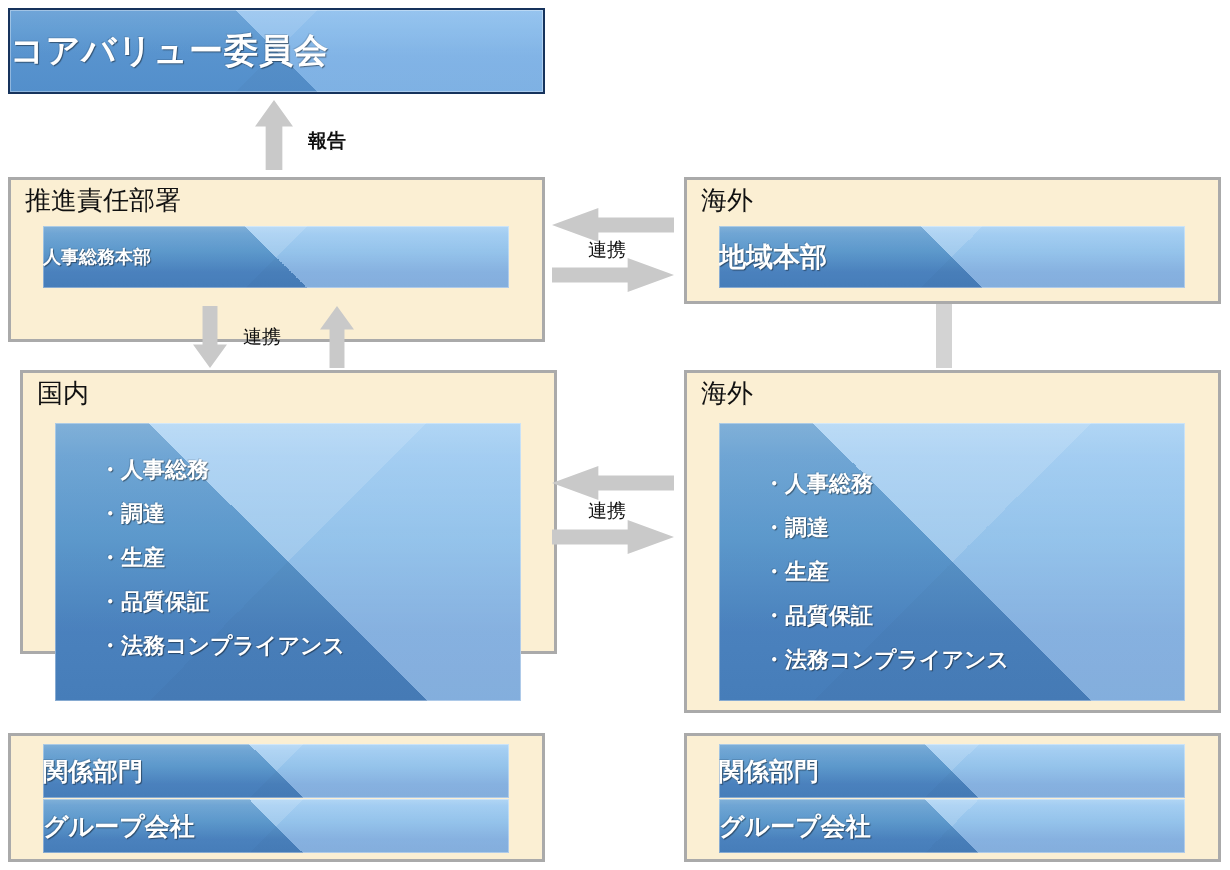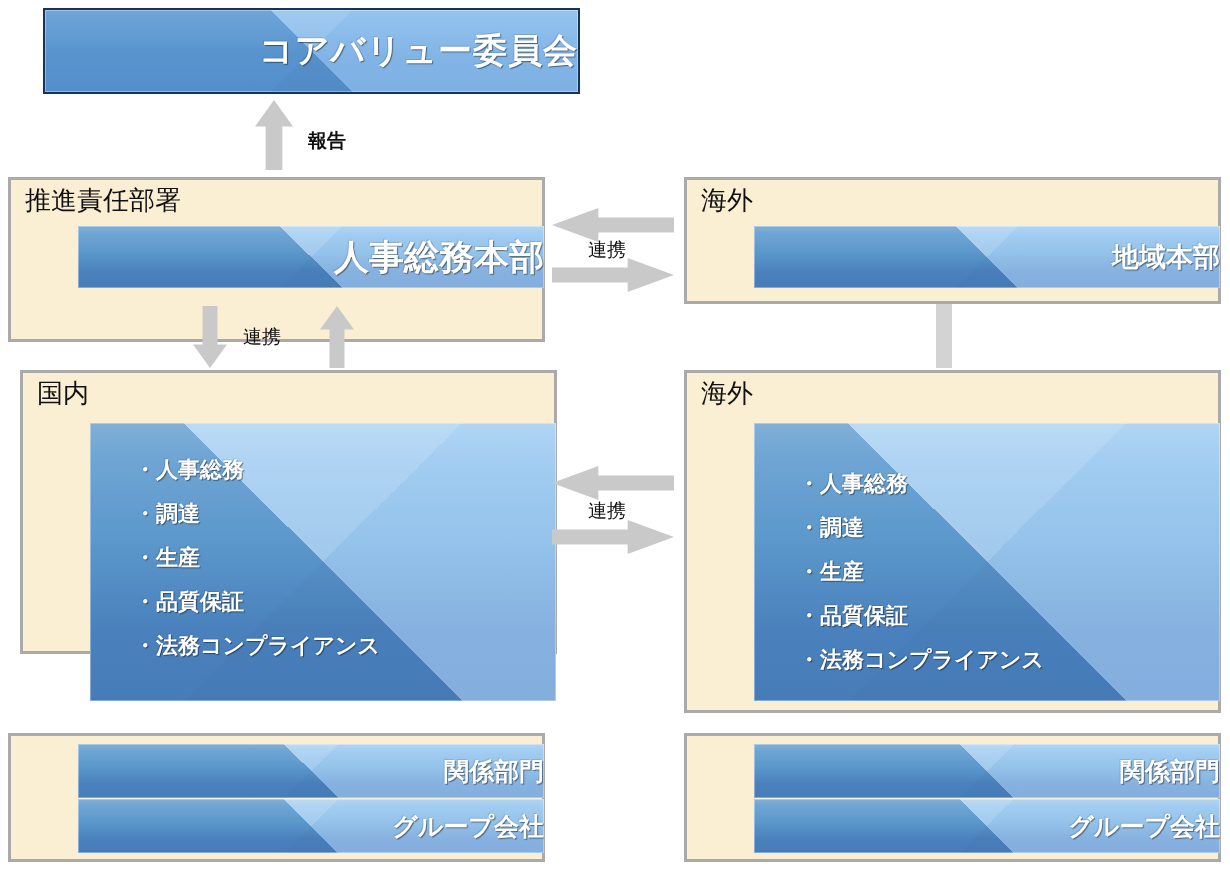--- a/index.html
+++ b/index.html
@@ -42,23 +42,22 @@
     box-sizing: border-box;
     background:
       linear-gradient(180deg,
         #8FC4F0 0%,
         #7CB8EC 12%,
         #66A9E2 42%,
         #528FD2 75%,
         #4E8BCE 100%);
     display: flex;
     align-items: center;
-    justify-content: flex-end;
+    justify-content: flex-start;
     overflow: hidden;
-    margin-left: 35px;
   }
   
   .bevel::before {
     content: "";
     position: absolute;
     inset: 0;
     background:
       conic-gradient(from 45deg at 50% 50%,
         rgba(255,255,255,0.30) 0deg  90deg,   
         rgba(0,0,0,0.12)       90deg 180deg,  
@@ -165,21 +164,21 @@
   <div class="bevel flat-top" style="left:8px; top:8px; width:537px; height:86px;">
     <span class="bevel-text" style="font-size:34px; letter-spacing:1px;">コアバリュー委員会</span>
   </div>
 
   <div class="arrow arrow-up" style="left:255px; top:100px; width:38px; height:70px;"></div>
   <div class="edge-label" style="left:308px; top:131px;font-weight:bold;">報告</div>
 
   <div class="panel" style="left:8px; top:177px; width:537px; height:165px;">
     <span class="panel-label">推進責任部署</span>
     <div class="bevel" style="left:32px; top:46px; width:466px; height:62px;">
-      <span class="bevel-text" style="font-size:35px;">人事総務本部</span>
+      <span class="bevel-text" style="font-size:18px;">人事総務本部</span>
     </div>
   </div>
 
   <div class="panel" style="left:684px; top:177px; width:537px; height:127px;">
     <span class="panel-label">海外</span>
     <div class="bevel" style="left:32px; top:46px; width:466px; height:62px;">
       <span class="bevel-text" style="font-size:27px;">地域本部</span>
     </div>
   </div>
 

